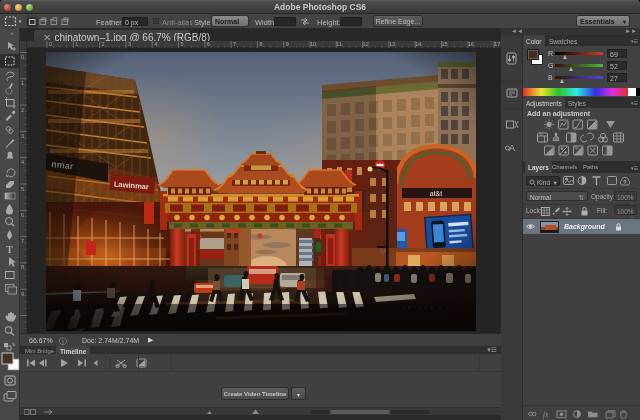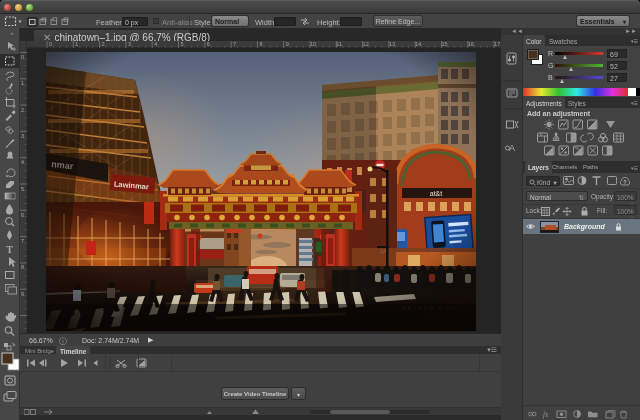--- a/index.html
+++ b/index.html
@@ -55,20 +55,21 @@
 .small { font-size:7px; }
 </style>
 </head>
 <body>
 <div id="app">
 
   <div class="abs" id="titlebar">
     <div class="tl" style="left:4px; background:radial-gradient(circle at 35% 30%,#e88a80,#bf4940 60%,#8e2a25);"></div>
     <div class="tl" style="left:15px; background:radial-gradient(circle at 35% 30%,#f3d08a,#d29e3d 60%,#9c7120);"></div>
     <div class="tl" style="left:26px; background:radial-gradient(circle at 35% 30%,#b5e08a,#6fae41 60%,#49791f);"></div>
+    <div id="title">Adobe Photoshop CS6</div>
   </div>
 
   <div class="abs" id="opts">
     <svg class="abs" style="left:4px;top:2px" width="18" height="11" viewBox="0 0 18 11">
       <rect x="1.5" y="1" width="10" height="8.5" fill="none" stroke="#c8c8c8" stroke-width="1.2" stroke-dasharray="2 1.4"></rect>
       <path d="M14.5 4.5 l3 0 l-1.5 2.5 z" fill="#bbb"></path>
     </svg>
     <svg class="abs" style="left:27px;top:3px" width="46" height="10" viewBox="0 0 46 10">
       <rect x="0.5" y="0.5" width="10" height="9" rx="1.5" fill="#333333" stroke="#282828"></rect>
       <rect x="2.5" y="2.5" width="5.5" height="5" fill="none" stroke="#c4c4c4" stroke-width="0.9"></rect>

